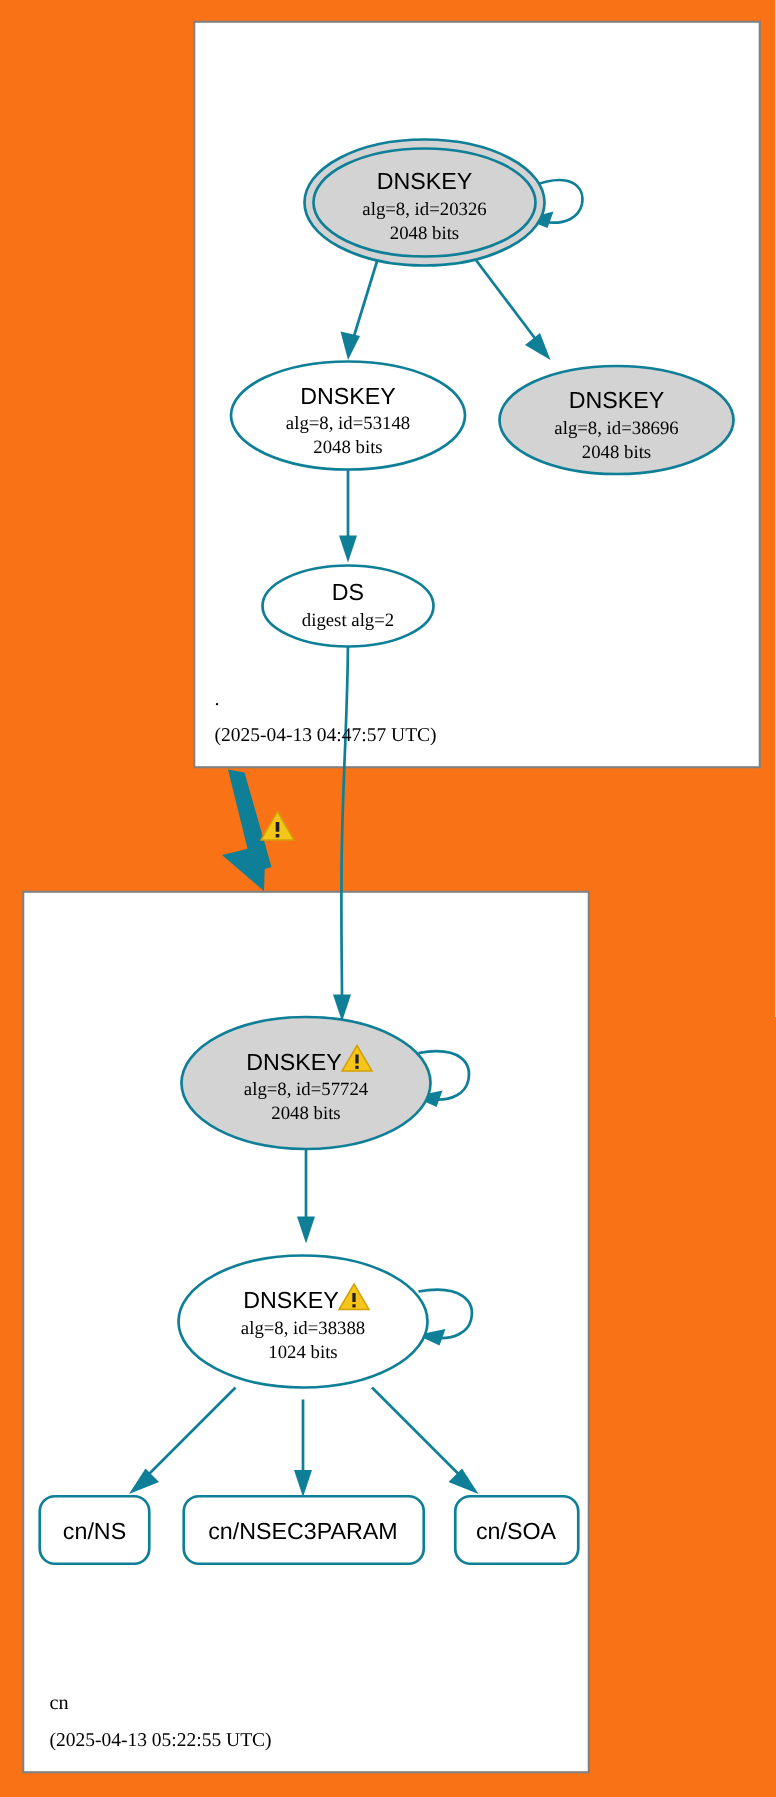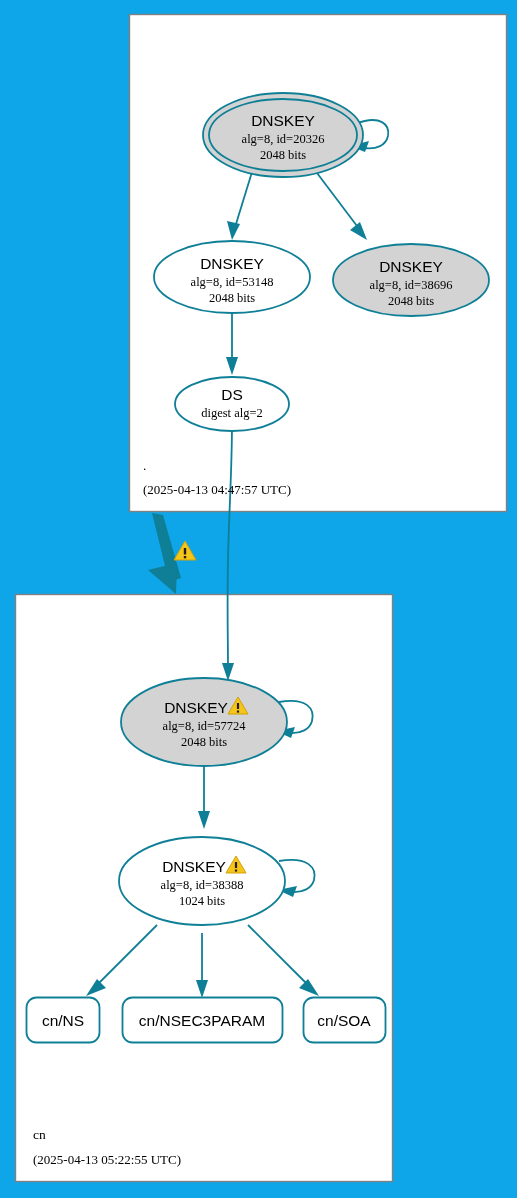--- a/index.html
+++ b/index.html
@@ -4,21 +4,21 @@
 <style>
   html, body {
     margin: 0;
     padding: 0;
     background: #ffffff;
   }
   #stage {
     position: relative;
     width: 517px;
     height: 1198px;
-    background: #0ea5e9;
+    background: #f97316;
     font-family: "Liberation Serif", serif;
     overflow: hidden;
   }
   #graph-svg {
     position: absolute;
     left: 0;
     top: 0;
     width: 517px;
     height: 1198px;
   }

